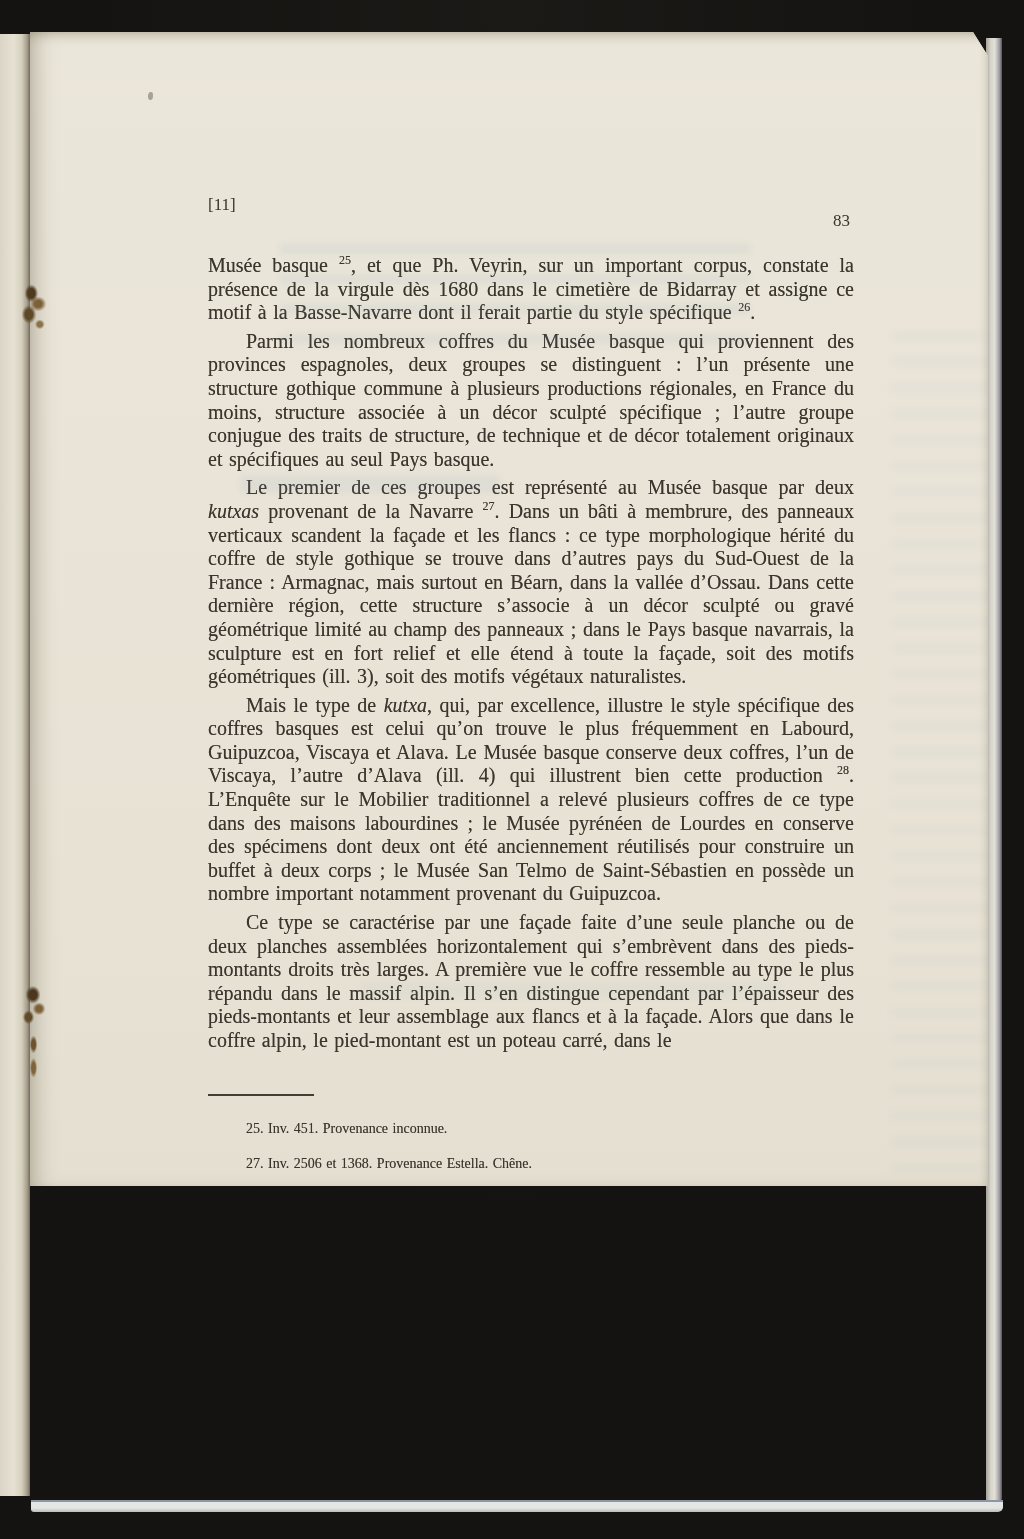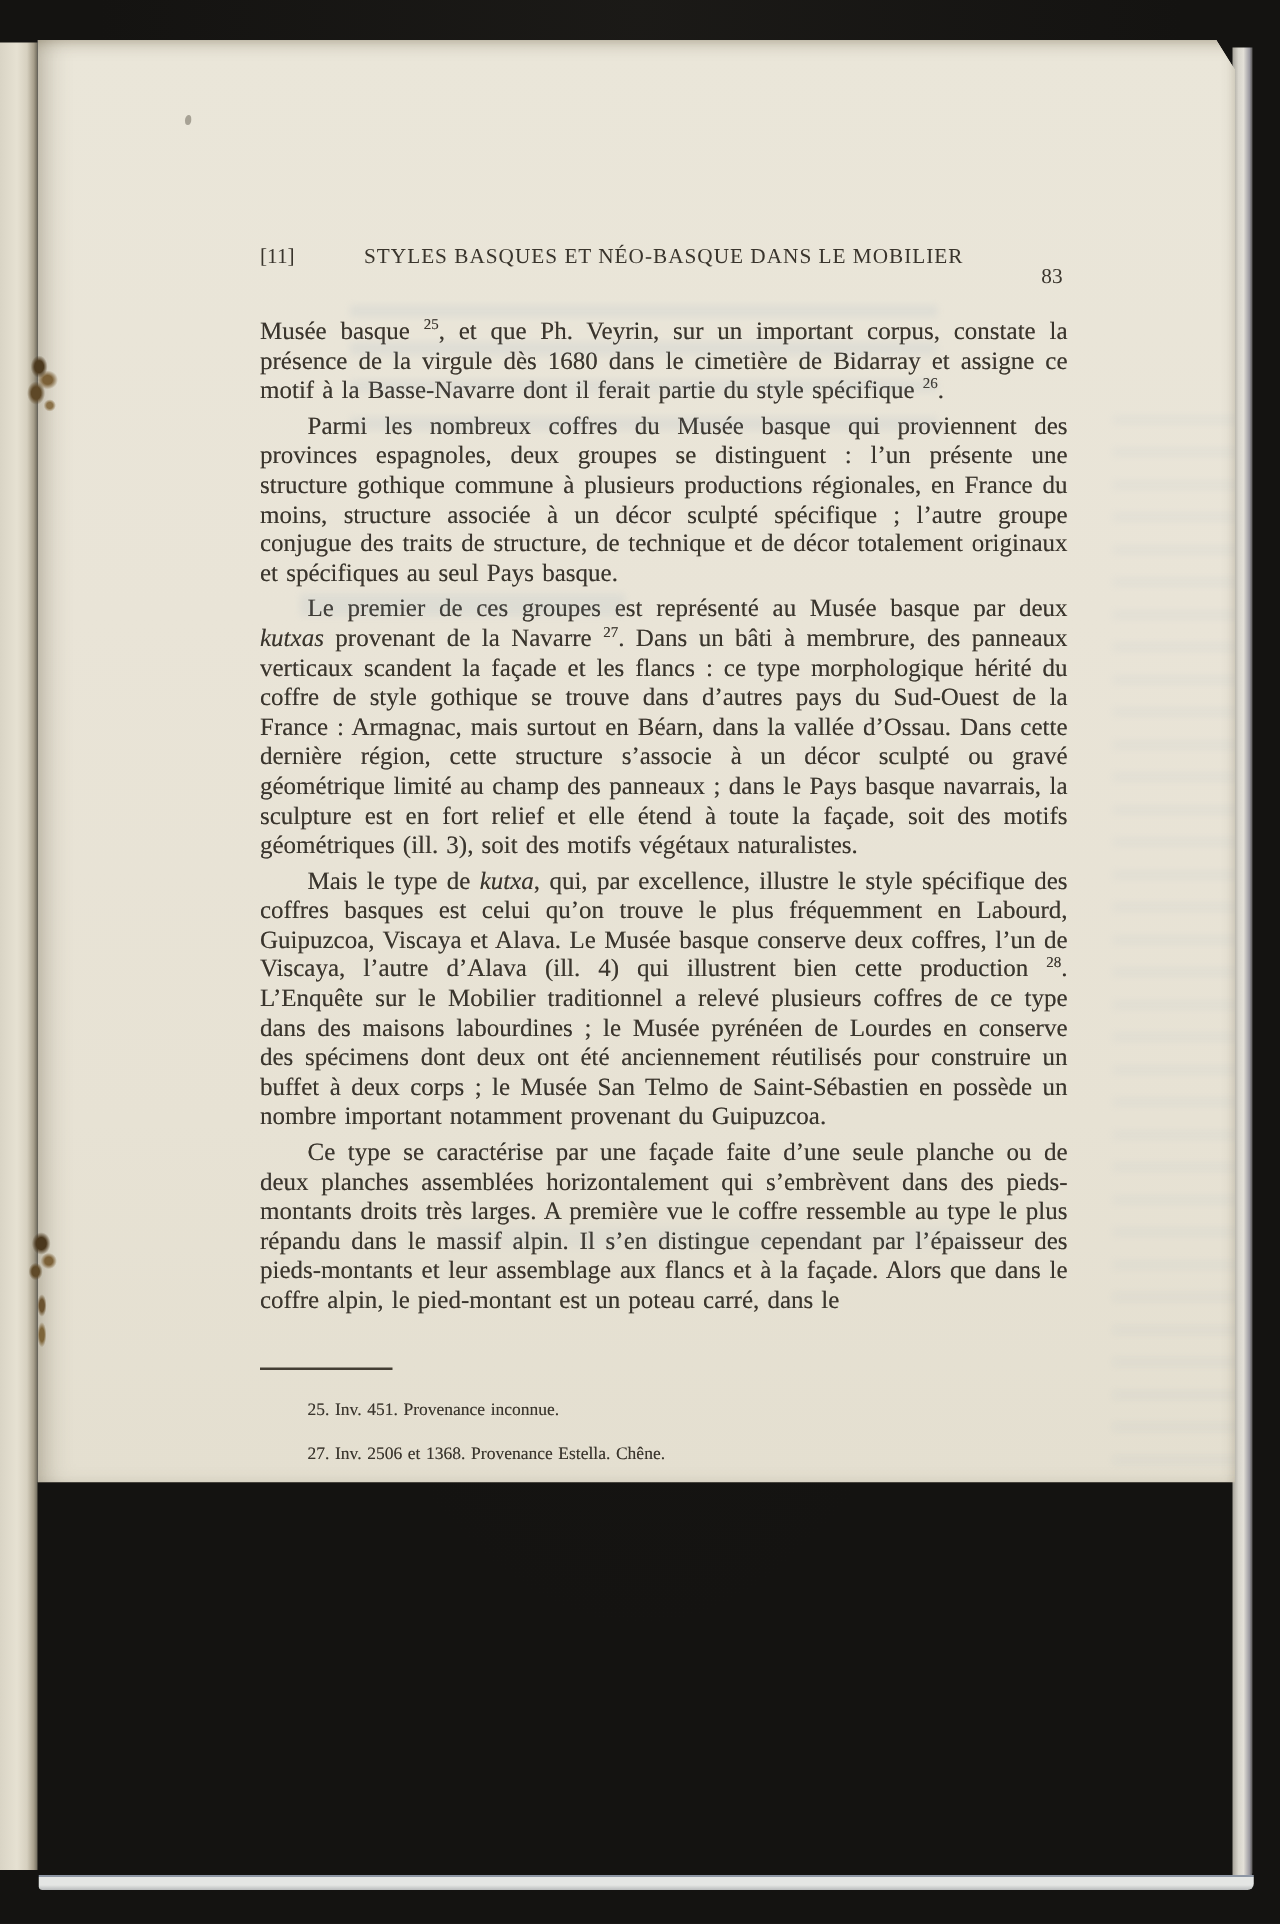--- a/index.html
+++ b/index.html
@@ -139,21 +139,20 @@
     <div class="ghost g2"></div>
     <div class="ghost g3"></div>
     <div class="ghost g4"></div>
     <div class="ghost g5"></div>
     <div class="speck"></div>
 
     <div class="text-col">
 
       <div class="runhead">
         <span class="ref">[11]</span>
-        <span class="title">STYLES BASQUES ET NÉO-BASQUE DANS LE MOBILIER</span>
         <span class="folio">83</span>
       </div>
 
       <div class="body-block">
           <p class="body-par no-indent"><span>Musée basque </span><sup>25</sup><span>, et que Ph. Veyrin, sur un important corpus, constate la présence de la virgule dès 1680 dans le cimetière de Bidarray et assigne ce motif à la Basse-Navarre dont il ferait partie du style spécifique </span><sup>26</sup><span>.</span></p>
           <p class="body-par"><span>Parmi les nombreux coffres du Musée basque qui proviennent des provinces espagnoles, deux groupes se distinguent : l’un présente une structure gothique commune à plusieurs productions régionales, en France du moins, structure associée à un décor sculpté spécifique ; l’autre groupe conjugue des traits de structure, de technique et de décor totalement originaux et spécifiques au seul Pays basque.</span></p>
           <p class="body-par"><span>Le premier de ces groupes est représenté au Musée basque par deux </span><i>kutxas</i><span> provenant de la Navarre </span><sup>27</sup><span>. Dans un bâti à membrure, des panneaux verticaux scandent la façade et les flancs : ce type morphologique hérité du coffre de style gothique se trouve dans d’autres pays du Sud-Ouest de la France : Armagnac, mais surtout en Béarn, dans la vallée d’Ossau. Dans cette dernière région, cette structure s’associe à un décor sculpté ou gravé géométrique limité au champ des panneaux ; dans le Pays basque navarrais, la sculpture est en fort relief et elle étend à toute la façade, soit des motifs géométriques (ill. 3), soit des motifs végétaux naturalistes.</span></p>
           <p class="body-par"><span>Mais le type de </span><i>kutxa</i><span>, qui, par excellence, illustre le style spécifique des coffres basques est celui qu’on trouve le plus fréquemment en Labourd, Guipuzcoa, Viscaya et Alava. Le Musée basque conserve deux coffres, l’un de Viscaya, l’autre d’Alava (ill. 4) qui illustrent bien cette production </span><sup>28</sup><span>. L’Enquête sur le Mobilier traditionnel a relevé plusieurs coffres de ce type dans des maisons labourdines ; le Musée pyrénéen de Lourdes en conserve des spécimens dont deux ont été anciennement réutilisés pour construire un buffet à deux corps ; le Musée San Telmo de Saint-Sébastien en possède un nombre important notamment provenant du Guipuzcoa.</span></p>
           <p class="body-par"><span>Ce type se caractérise par une façade faite d’une seule planche ou de deux planches assemblées horizontalement qui s’embrèvent dans des pieds-montants droits très larges. A première vue le coffre ressemble au type le plus répandu dans le massif alpin. Il s’en distingue cependant par l’épaisseur des pieds-montants et leur assemblage aux flancs et à la façade. Alors que dans le coffre alpin, le pied-montant est un poteau carré, dans le</span></p>
         </div>

